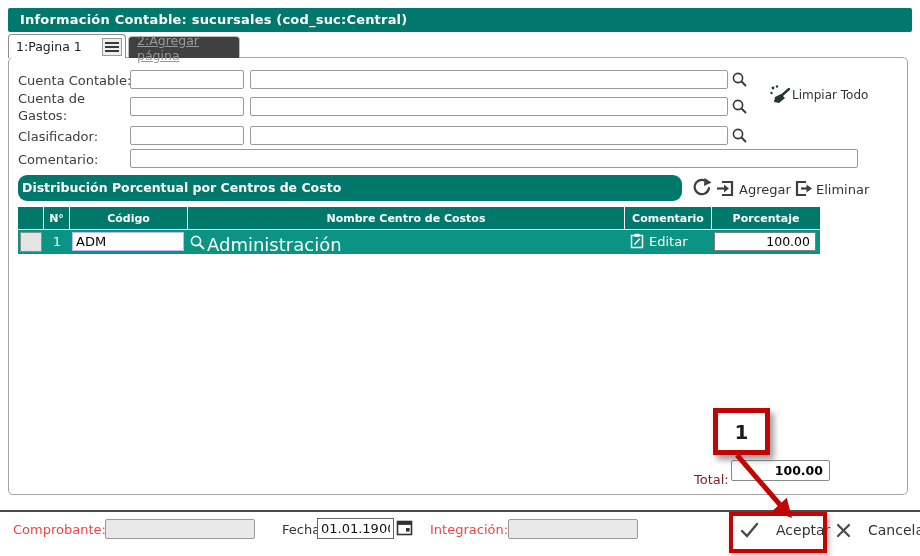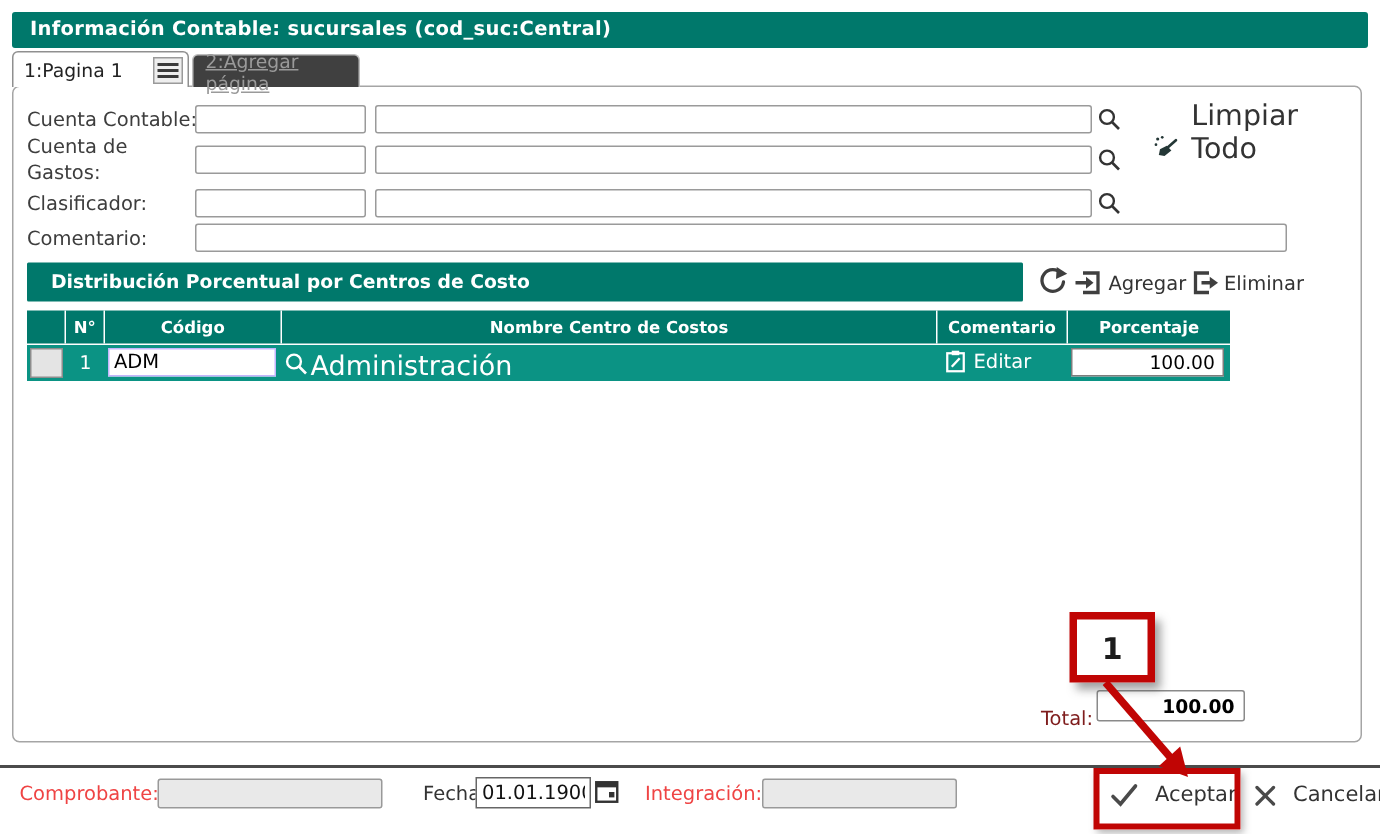--- a/index.html
+++ b/index.html
@@ -34,27 +34,27 @@
   input { font-family:"DejaVu Sans","Liberation Sans",sans-serif; }
   .inp { position:absolute; border:1px solid #9a9a9a; border-radius:2px;
     background:#fff; font-size:13px; padding:0 4px; height:19px; }
   .inp:disabled { background:#e9e9e9; }
   .inp-sm { width:114px; }
   .inp-lg { width:478px; }
 
   .search-ic { position:absolute; width:17px; height:17px; cursor:pointer; }
 
   .limpiar { position:absolute; left:768px; top:80px; width:118px; height:30px;
-    display:flex; align-items:flex-end; gap:8px; cursor:pointer;
-    font-size:19px; color:#333; }
+    display:flex; align-items:center; gap:0; cursor:pointer;
+    font-size:12px; color:#333; }
 
   
   .grid-title { position:absolute; left:18px; top:175px; width:664px; height:26px;
     background:#00786B; color:#fff; font-weight:bold; font-size:12.5px;
-    line-height:26px; padding-left:16px; border-radius:1px; }
+    line-height:26px; padding-left:4px; border-radius:9px; }
   .toolbar-ic { position:absolute; cursor:pointer; }
   .tool-lbl { position:absolute; font-size:13px; color:#333; cursor:pointer; }
 
   .thead { position:absolute; left:18px; top:207px; width:802px; height:22px;
     display:flex; background:#00786B; }
   .th { height:22px; color:#fff; font-size:11px; font-weight:bold;
     display:flex; align-items:center; justify-content:center;
     border-right:1px solid #fff; }
   .th:last-child { border-right:none; }
   .th.c0{width:26px;} .th.c1{width:26px;} .th.c2{width:118px;}
@@ -79,21 +79,21 @@
     border:1px solid #8a8a8a; border-radius:2px; font-size:12.5px; font-weight:bold;
     text-align:right; padding:0 6px; background:#fff; }
 
   
   .footer-line { position:absolute; left:0; top:510px; width:920px; height:2px; background:#4b4b4b; }
   .f-lbl { position:absolute; top:522px; font-size:13px; color:#ef4444; }
   .f-inp { position:absolute; top:519px; height:20px; border:1px solid #999;
     border-radius:2px; background:#e9e9e9; font-size:13px; padding:0 4px; }
   .date-inp { position:absolute; left:317px; top:518px; width:77px; height:21px;
     border:1px solid #666; font-size:13px; padding:0 3px; color:#111; }
-  .btn { position:absolute; top:517px; display:flex; align-items:center; gap:11px;
+  .btn { position:absolute; top:517px; display:flex; align-items:center; gap:17px;
     font-size:14px; color:#333; cursor:pointer; height:26px; }
 
   
   .anno-box { position:absolute; left:713px; top:408px; width:57px; height:47px;
     background:#fff; border:5px solid #C00504; z-index:10;
     box-shadow:4px 5px 6px rgba(80,80,80,.55);
     display:flex; align-items:center; justify-content:center;
     font-size:20px; font-weight:bold; color:#1c1c1c; }
   .anno-rect { position:absolute; left:729px; top:512px; width:98px; height:41px;
     border:4px solid #C00504; z-index:9; box-shadow:2px 3px 5px rgba(110,110,110,.5); }

